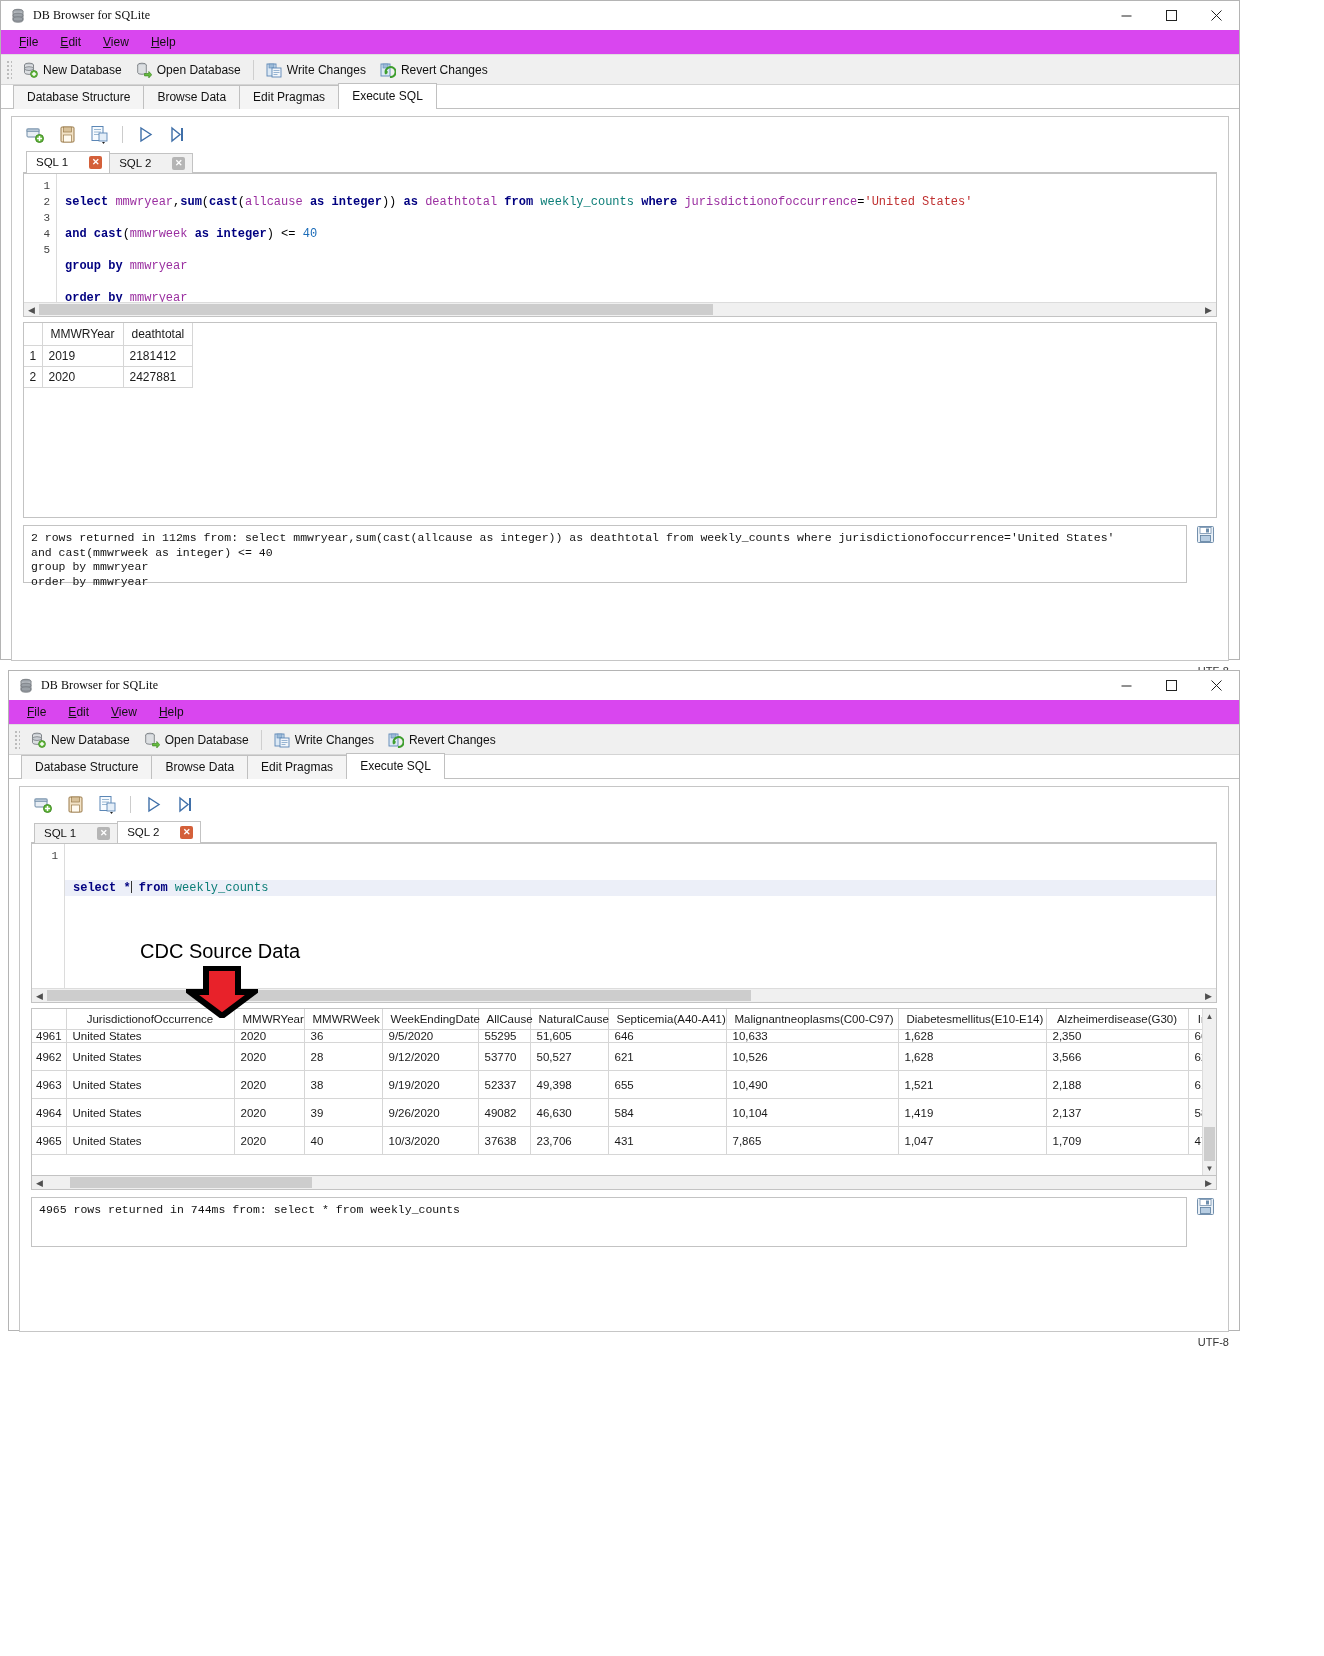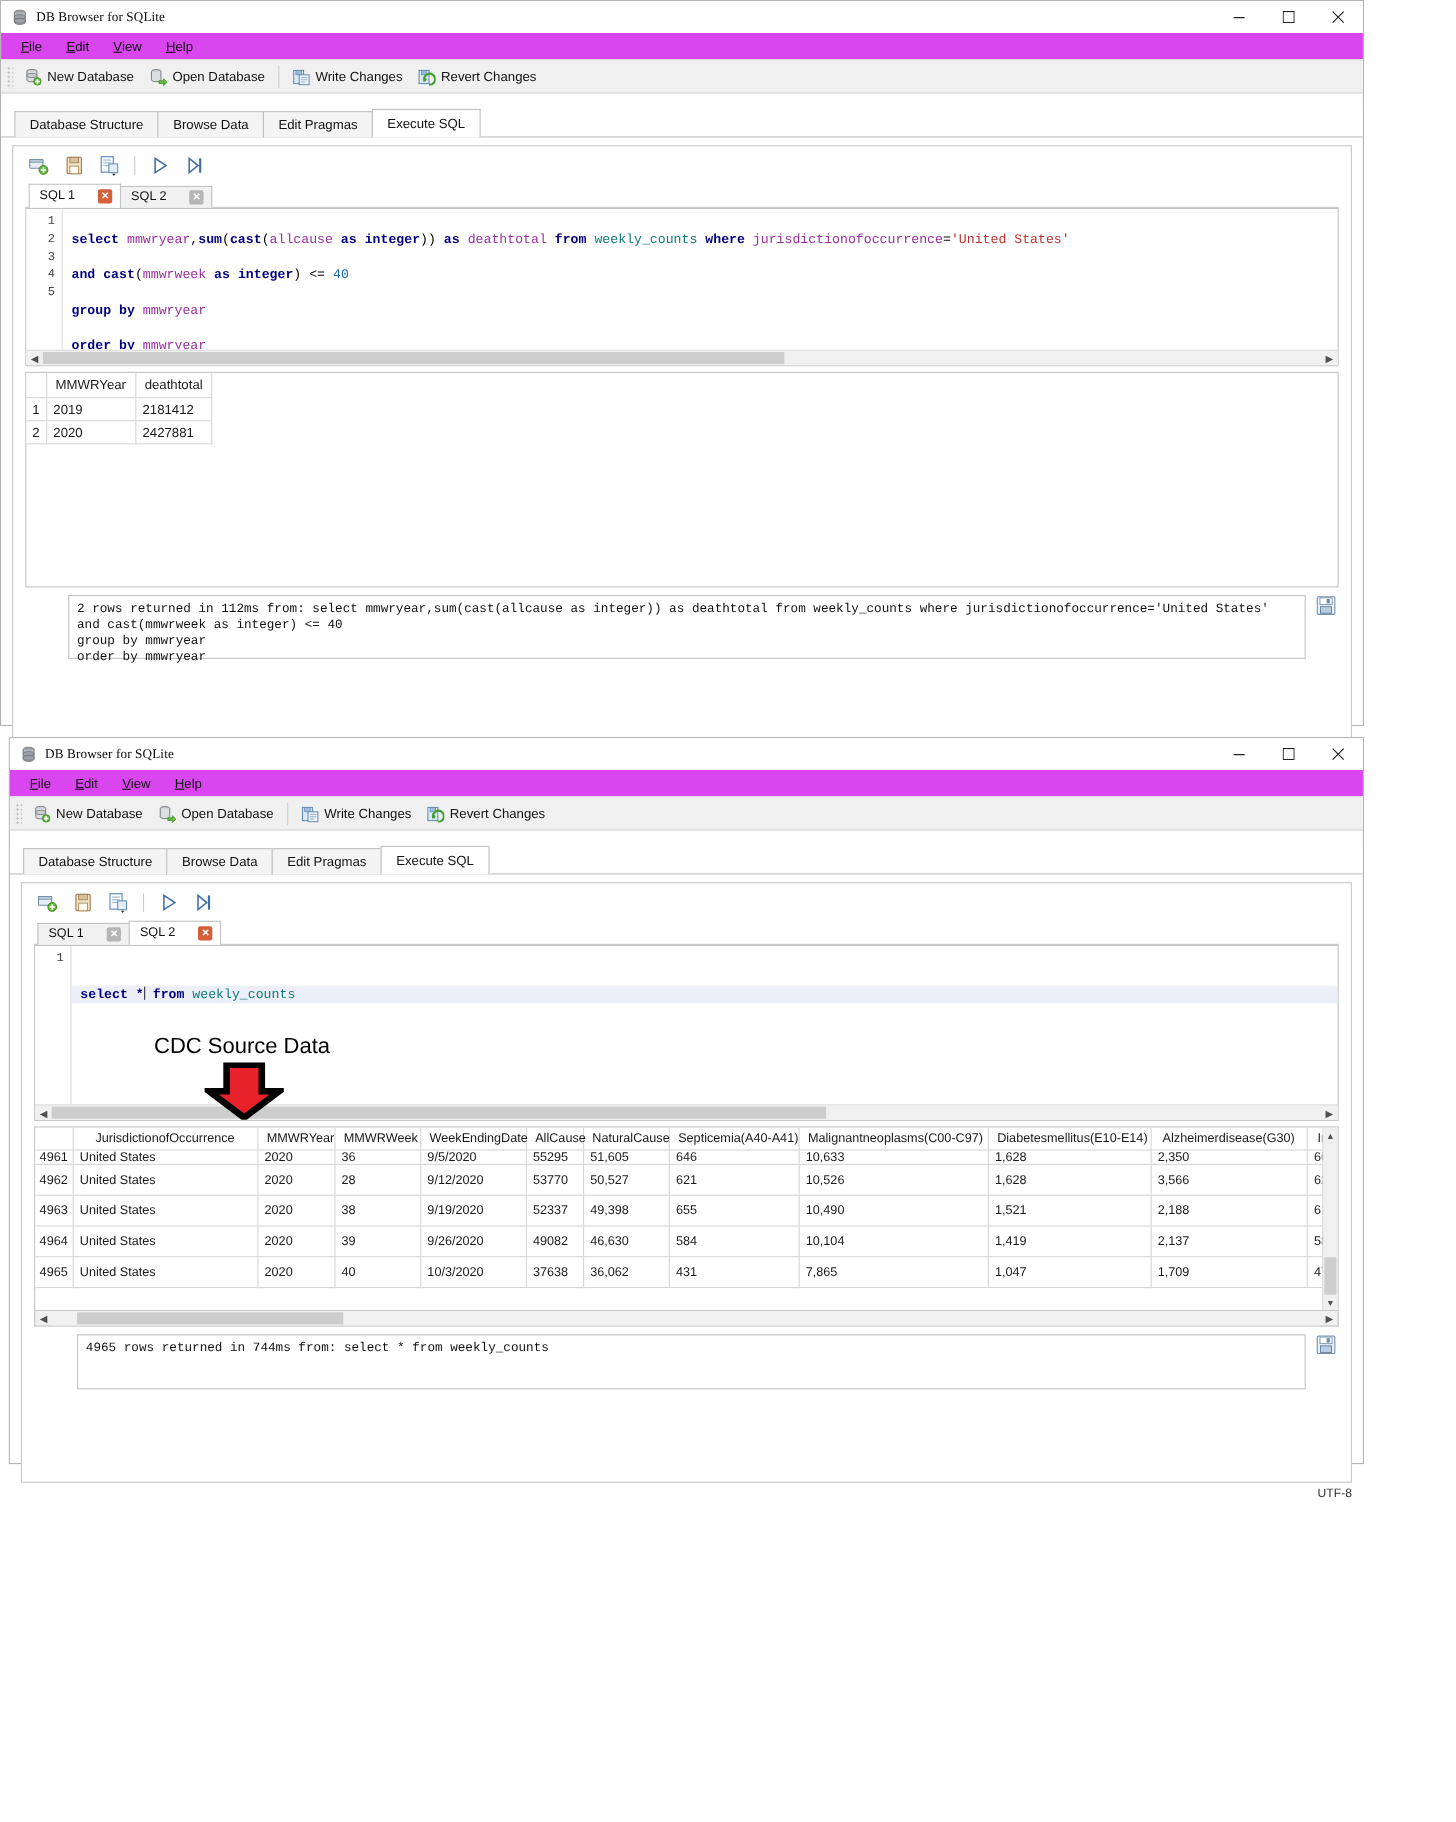--- a/index.html
+++ b/index.html
@@ -96,21 +96,20 @@
   .tb-ico { width: 16px; height: 16px; margin-right: 5px; position: relative; flex: none; }
 
   
   .tabstrip {
     height: 24px;
     display: flex;
     align-items: center;
     padding-left: 12px;
     background: #ffffff;
     position: relative;
-    margin-top: 16px;
   }
   .tabstrip::after {
     content: ""; position: absolute; left: 0; right: 0; bottom: 0;
     height: 1px; background: #c0c0c0;
   }
   .tab {
     font-size: 12px;
     color: #111;
     padding: 4px 13px 4px 13px;
     border: 1px solid #c0c0c0;
@@ -288,21 +287,20 @@
     flex: 1;
     border: 1px solid #c3c3c3;
     background: #ffffff;
     font-family: "Liberation Mono", monospace;
     font-size: 11.5px;
     line-height: 14.5px;
     color: #111;
     padding: 5px 7px;
     white-space: pre-wrap;
     word-break: break-all;
-    margin-left: 39px;
   }
   .msg-side { width: 24px; display:flex; align-items:flex-end; justify-content:center; }
   .save-ico { width: 19px; height: 19px; position: relative; }
 
   
   .statusbar {
     height: 19px;
     display: flex; align-items: center; justify-content: flex-end;
     padding-right: 10px;
     font-size: 11px; color: #333;
@@ -803,21 +801,21 @@
               <td>2,137</td>
               <td>586</td>
             </tr>
             <tr style="height:28px;">
               <td class="rowhdr">4965</td>
               <td>United States</td>
               <td>2020</td>
               <td>40</td>
               <td>10/3/2020</td>
               <td>37638</td>
-              <td>36,062</td>
+              <td>23,706</td>
               <td>431</td>
               <td>7,865</td>
               <td>1,047</td>
               <td>1,709</td>
               <td>476</td>
             </tr>
           </tbody>
             </table>
         </div>
         <div class="vscroll">

